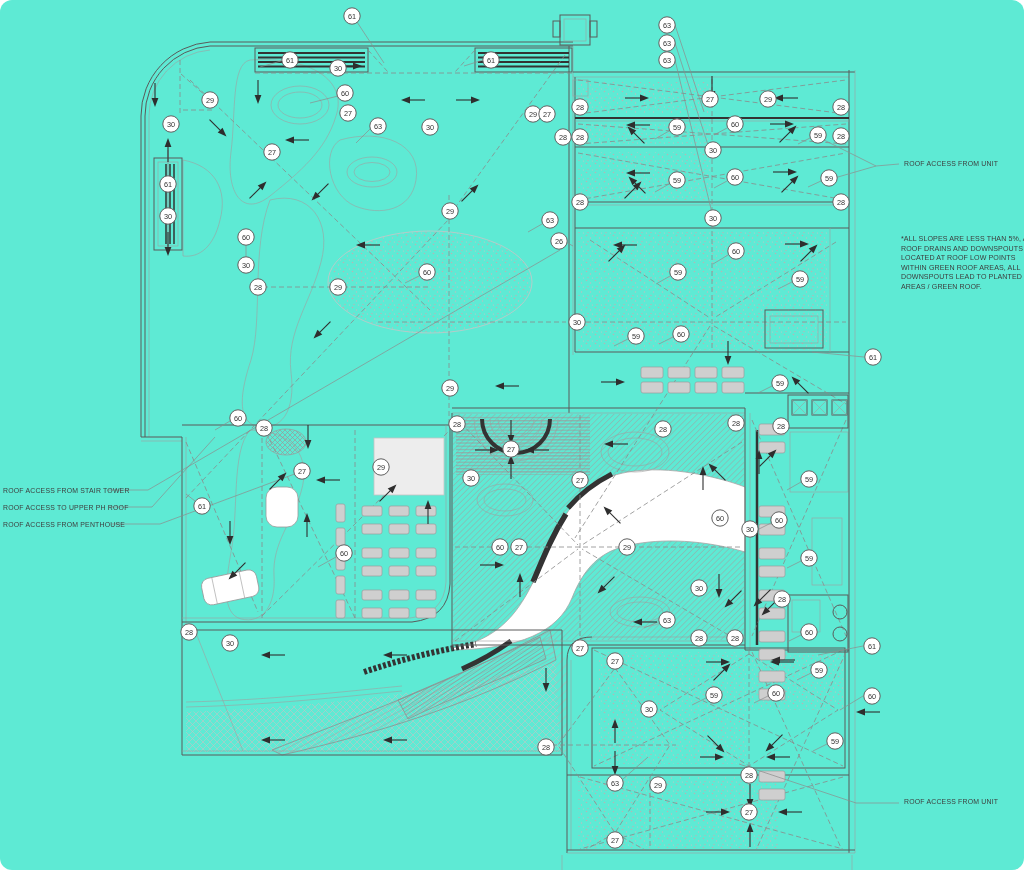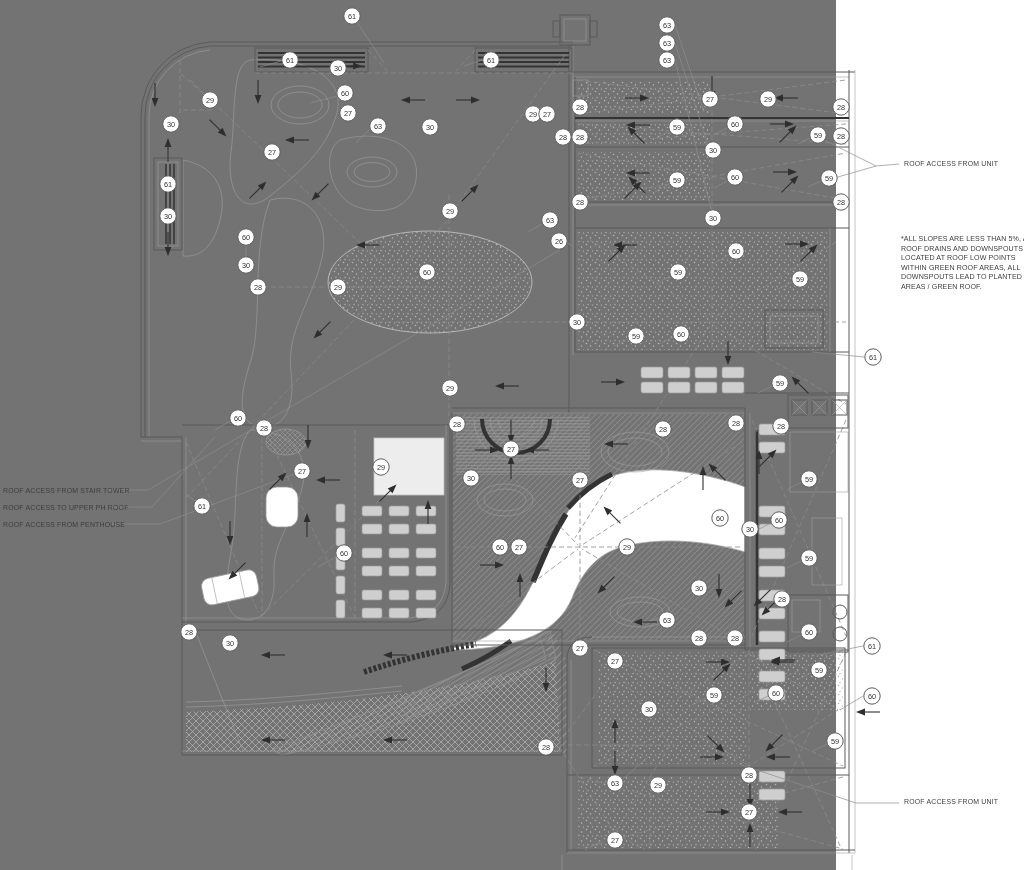--- a/index.html
+++ b/index.html
@@ -1,16 +1,16 @@
 <!DOCTYPE html>
 <html><head>
 <meta charset="utf-8">
 <style>
   html,body{margin:0;padding:0;background:#ffffff;}
-  #sheet{width:836px;height:870px;position:relative;background:#737373;}
+  #sheet{width:1024px;height:870px;position:relative;background:#5eead4;border-radius:12px;}
   svg text{font-family:"Liberation Sans","DejaVu Sans",sans-serif;}
   .w{stroke:#5a5a5a;stroke-width:1;fill:none;}
   .thin{stroke:#9f9f9f;stroke-width:.6;fill:none;}
   .dk{stroke:#333;fill:none;}
   .dash{stroke:#8a8a8a;stroke-width:.8;fill:none;stroke-dasharray:5,3;}
   .ldr{fill:none;stroke:#8c8c8c;stroke-width:.7;}
   .arr{stroke:#2e2e2e;stroke-width:1.1;}
   .arrh{fill:#2e2e2e;stroke:none;}
   .bub{fill:#fff;stroke:#5f5f5f;stroke-width:1;}
   .bubt{font-size:7.3px;fill:#333;text-anchor:middle;}

